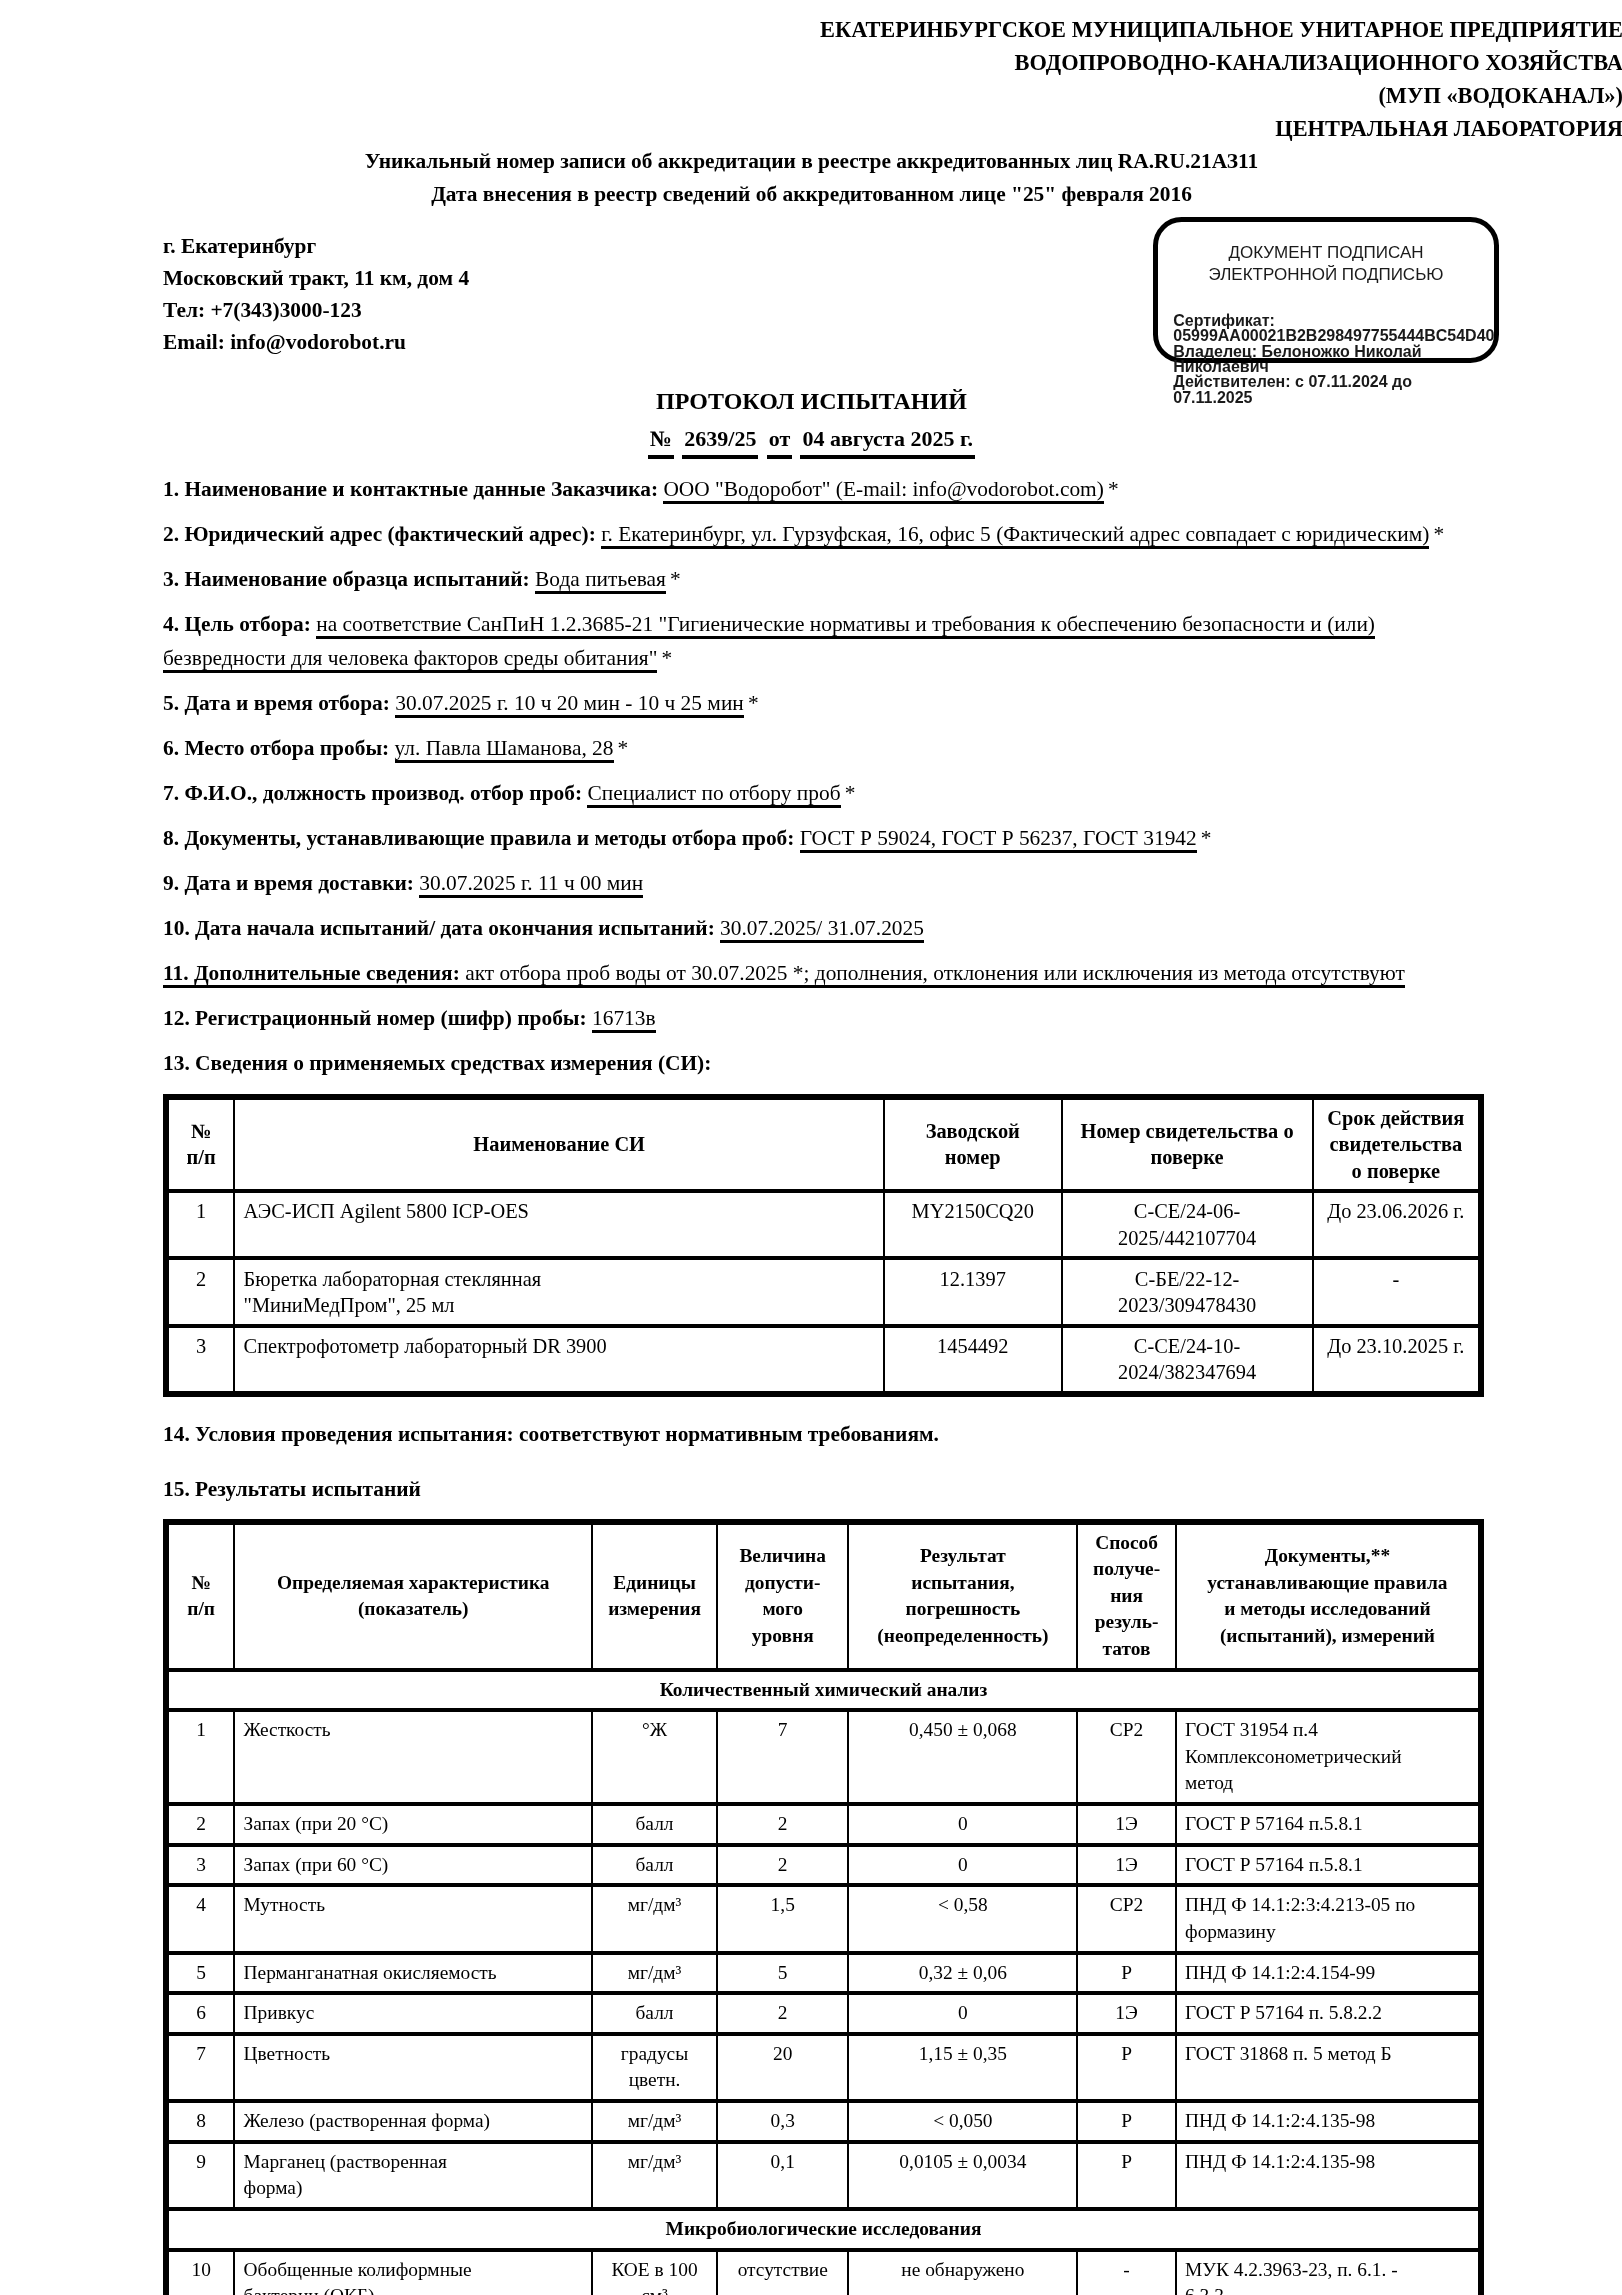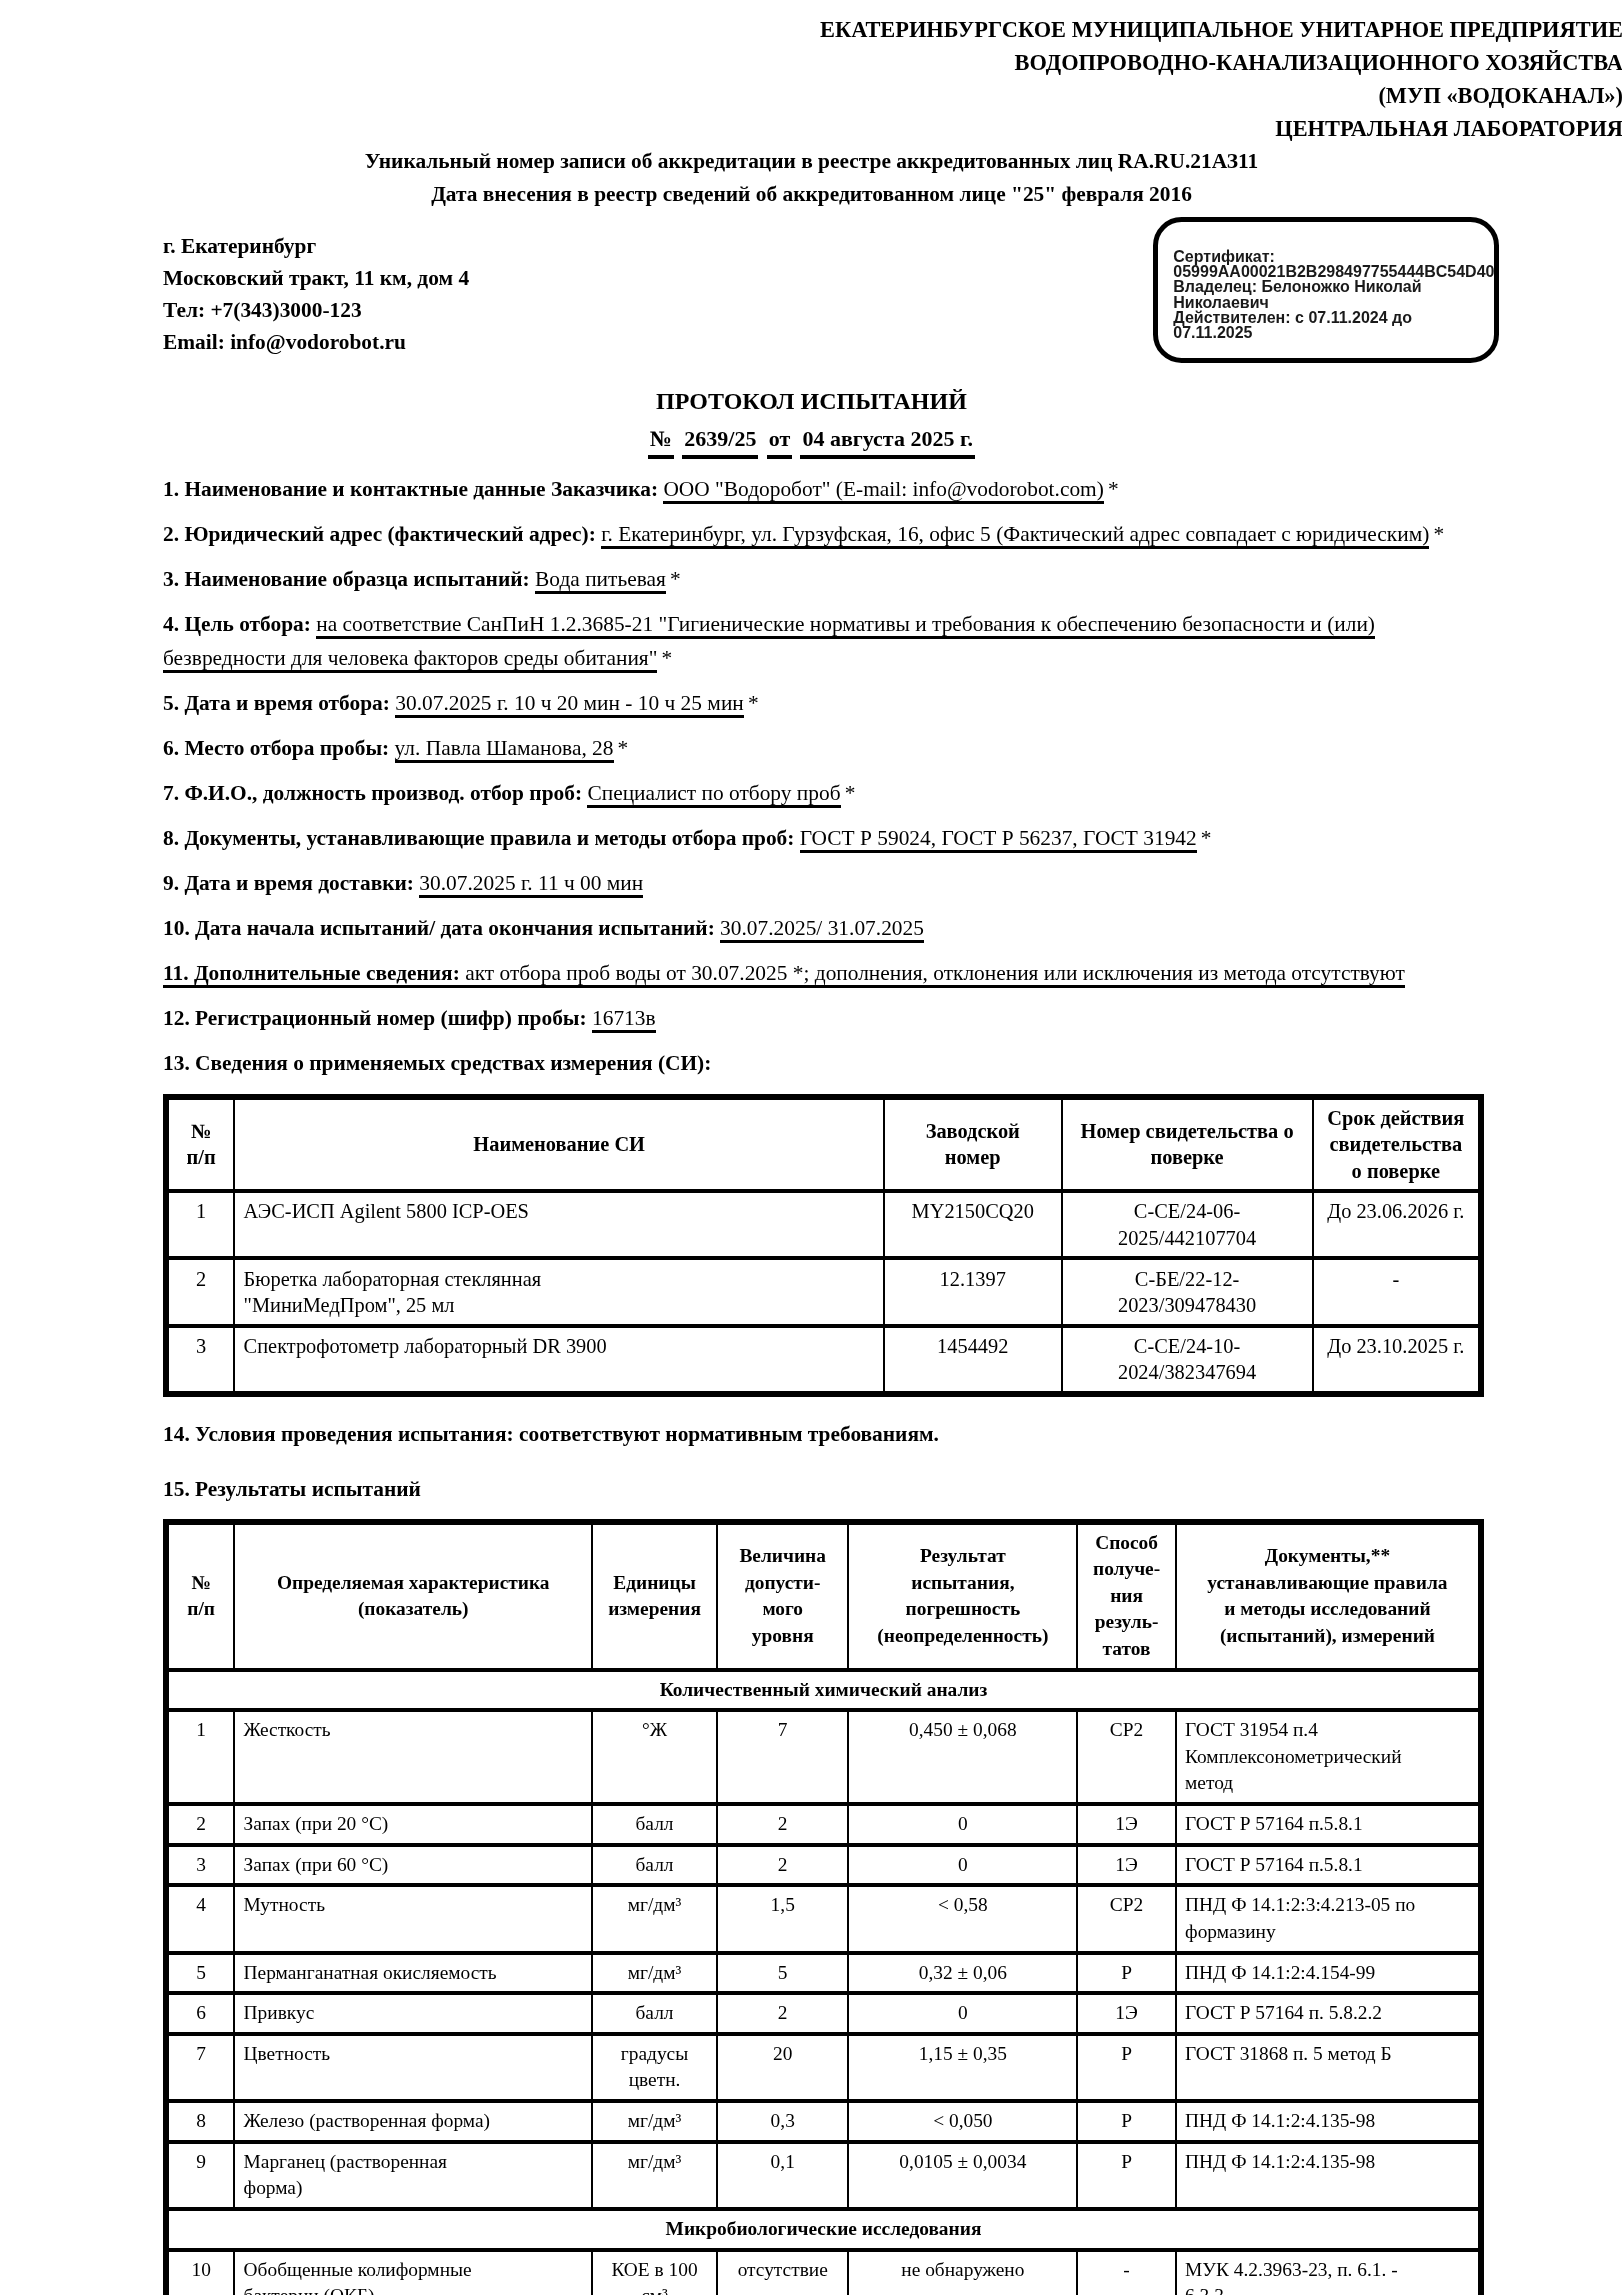--- a/index.html
+++ b/index.html
@@ -68,20 +68,24 @@
   </div>
 
   <div class="info-row">
     <div class="contacts">
       <div>г. Екатеринбург</div>
       <div>Московский тракт, 11 км, дом 4</div>
       <div>Тел: +7(343)3000-123</div>
       <div>Email: info@vodorobot.ru</div>
     </div>
     <div class="stamp">
+      <div class="stamp-title">
+        <div>ДОКУМЕНТ ПОДПИСАН</div>
+        <div>ЭЛЕКТРОННОЙ ПОДПИСЬЮ</div>
+      </div>
       <div class="stamp-details">
         <div>Сертификат: 05999AA00021B2B298497755444BC54D40</div>
         <div>Владелец: Белоножко Николай Николаевич</div>
         <div>Действителен: с 07.11.2024 до 07.11.2025</div>
       </div>
     </div>
   </div>
 
   <div class="doc-title">ПРОТОКОЛ ИСПЫТАНИЙ</div>
   <div class="doc-number">

